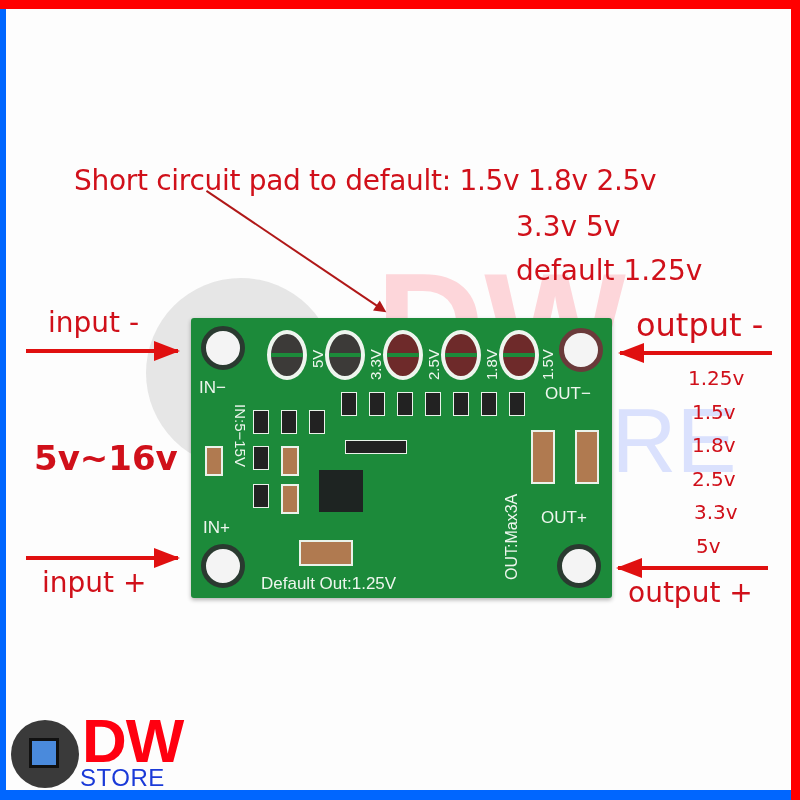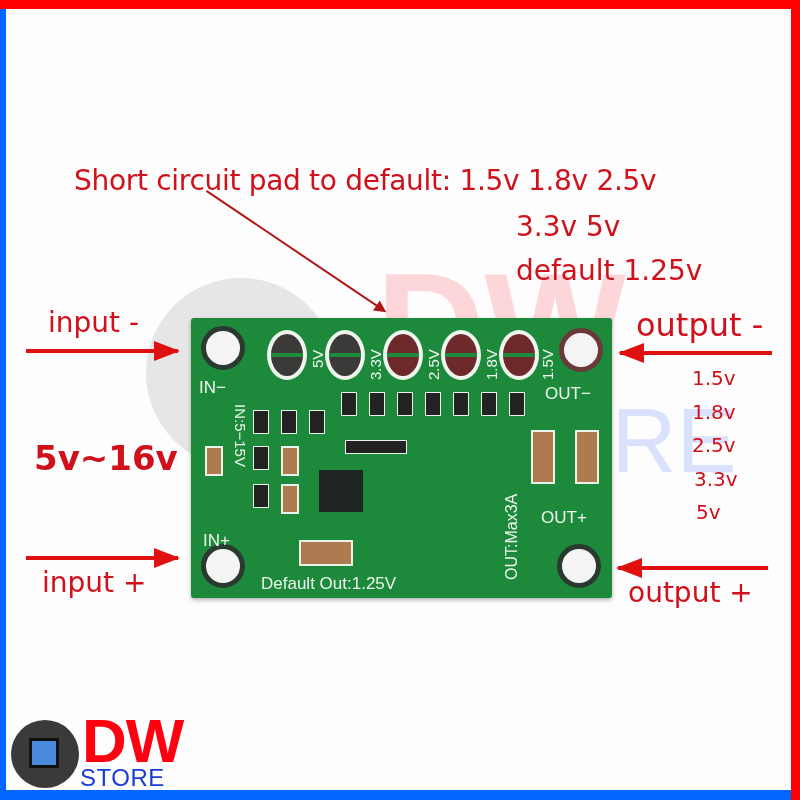--- a/index.html
+++ b/index.html
@@ -66,20 +66,21 @@
 
 <div class="txt t-inminus">input -</div>
 <div class="arrow r" style="left:26px;top:349px;width:152px;"></div>
 <div class="txt t-range">5v~16v</div>
 <div class="arrow r" style="left:26px;top:556px;width:152px;"></div>
 <div class="txt t-inplus">input +</div>
 
 <div class="txt t-outminus">output -</div>
 <div class="arrow l" style="left:620px;top:351px;width:152px;"></div>
 <div class="volts">
+  <div>1.25v</div>
   <div style="padding-left:4px">1.5v</div>
   <div style="padding-left:4px">1.8v</div>
   <div style="padding-left:4px">2.5v</div>
   <div style="padding-left:6px">3.3v</div>
   <div style="padding-left:8px">5v</div>
 </div>
 <div class="arrow l" style="left:618px;top:566px;width:150px;"></div>
 <div class="txt t-outplus">output +</div>
 
 <div class="board">
@@ -95,21 +96,21 @@
   <div class="pad red" style="left:308px;"></div>
 
   <div class="silk v" style="left:118px;top:50px;">5V</div>
   <div class="silk v" style="left:176px;top:62px;">3.3V</div>
   <div class="silk v" style="left:234px;top:62px;">2.5V</div>
   <div class="silk v" style="left:292px;top:62px;">1.8V</div>
   <div class="silk v" style="left:348px;top:62px;">1.5V</div>
 
   <div class="silk" style="left:8px;top:60px;text-align:right;">IN−</div>
   <div class="silk" style="left:354px;top:66px;">OUT−</div>
-  <div class="silk" style="left:12px;top:213px;">IN+</div>
+  <div class="silk" style="left:12px;top:200px;">IN+</div>
   <div class="silk" style="left:350px;top:190px;">OUT+</div>
   <div class="silk" style="left:70px;top:256px;">Default Out:1.25V</div>
   <div class="silk v" style="left:40px;top:182px;transform:rotate(90deg);transform-origin:left top;left:58px;top:86px;">IN:5−15V</div>
   <div class="silk v" style="left:312px;top:262px;font-size:16px;">OUT:Max3A</div>
 
   <div class="res" style="left:150px;top:74px;"></div>
   <div class="res" style="left:178px;top:74px;"></div>
   <div class="res" style="left:206px;top:74px;"></div>
   <div class="res" style="left:234px;top:74px;"></div>
   <div class="res" style="left:262px;top:74px;"></div>

